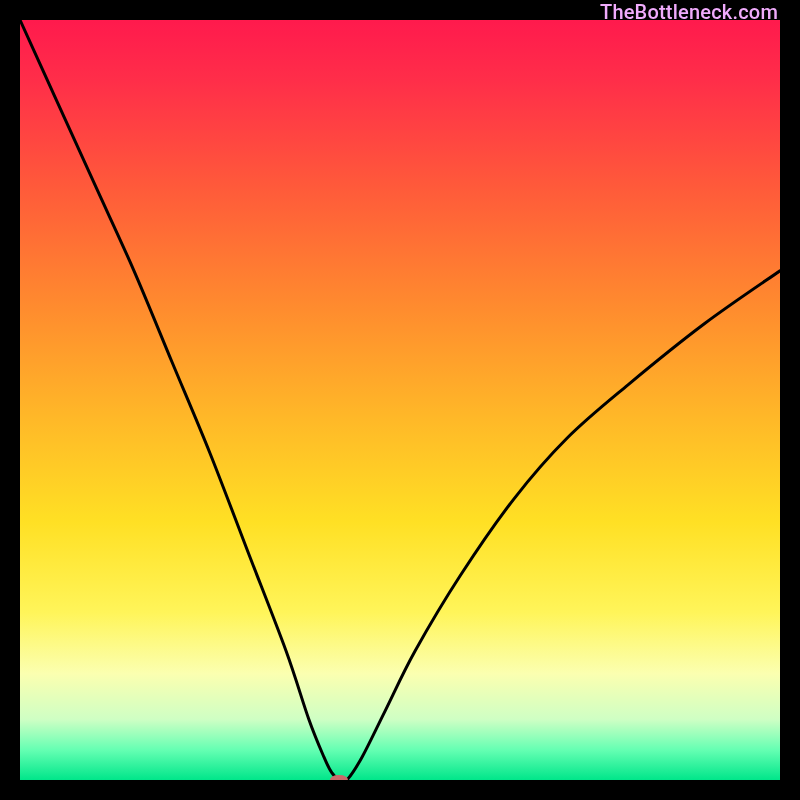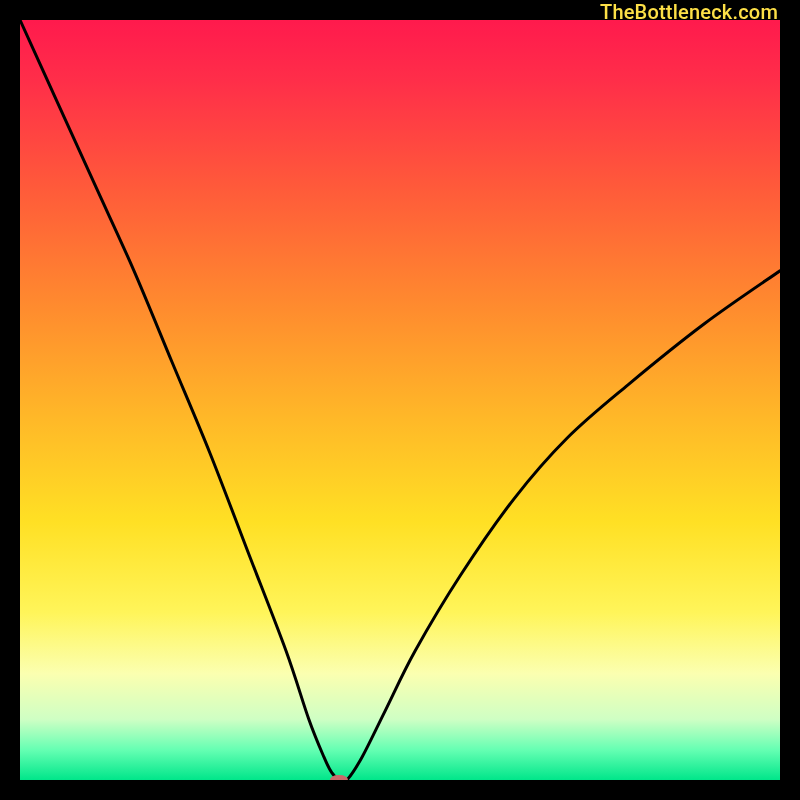--- a/index.html
+++ b/index.html
@@ -47,21 +47,21 @@
     height: 10px;
     border-radius: 10px / 6px;
     transform: translate(-50%, -50%);
     pointer-events: none;
   }
   .watermark {
     position: absolute;
     top: 0;
     right: 22px;
     font: 500 20px -apple-system, BlinkMacSystemFont, "Segoe UI", Roboto, Helvetica, Arial, sans-serif;
-    color: #fde047;
+    color: #f0abfc;
     letter-spacing: 0.2px;
     user-select: none;
   }
 </style>
 </head>
 <body>
 
 <div class="frame">
   <div class="watermark">TheBottleneck.com</div>
 

